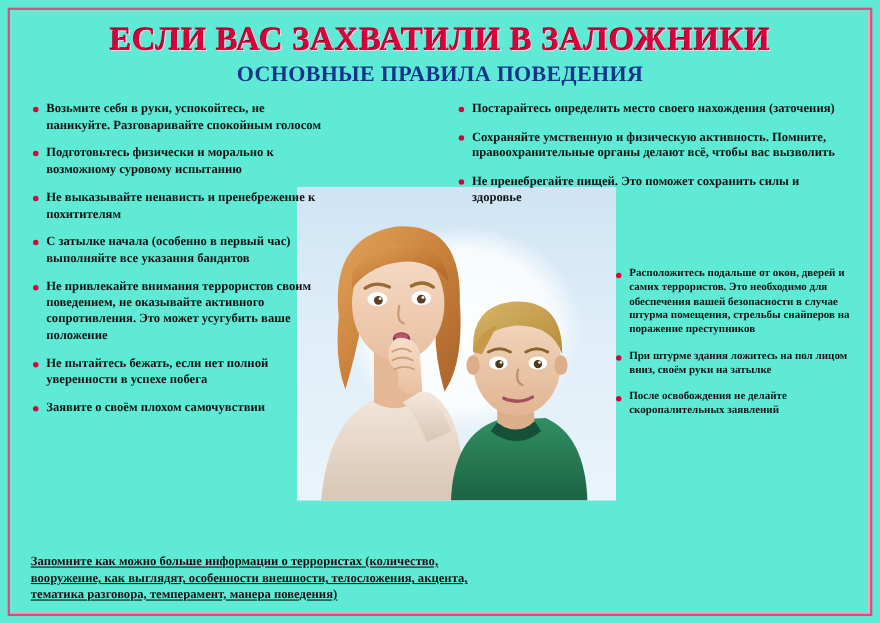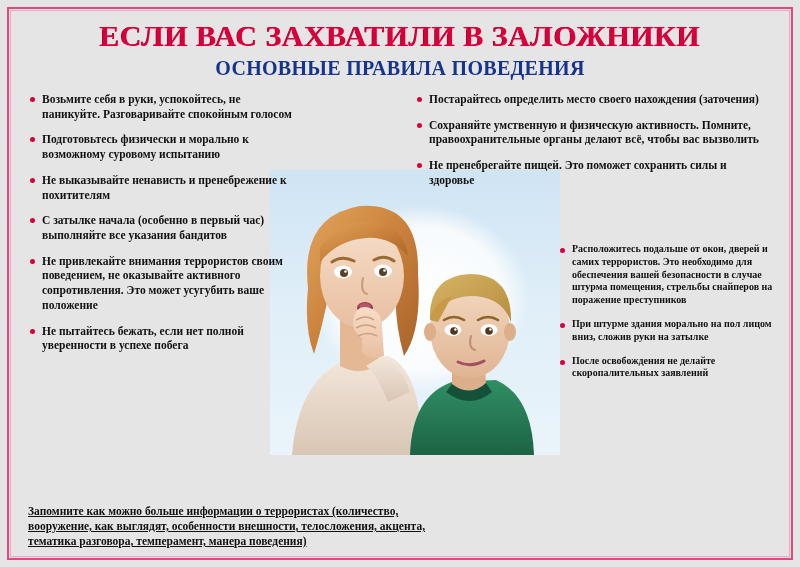--- a/index.html
+++ b/index.html
@@ -10,21 +10,21 @@
     width: 800px;
     height: 567px;
     background: #ffffff;
     font-family: "Liberation Serif", serif;
   }
   .poster {
     position: relative;
     width: 800px;
     height: 567px;
     box-sizing: border-box;
-    background: #e5e5e5;
+    background: #5eead4;
     overflow: hidden;
   }
   .border-frame {
     position: absolute;
     left: 7px;
     top: 7px;
     right: 7px;
     bottom: 7px;
     border: 2px solid #e8447f;
     box-sizing: border-box;
@@ -250,29 +250,30 @@
     </svg>
   </div>
 
   <div class="col col-left">
     <div class="bullet-item">Возьмите себя в руки, успокойтесь, не паникуйте. Разговаривайте спокойным голосом</div>
     <div class="bullet-item">Подготовьтесь физически и морально к возможному суровому испытанию</div>
     <div class="bullet-item">Не выказывайте ненависть и пренебрежение к похитителям</div>
     <div class="bullet-item">С затылке начала (особенно в первый час) выполняйте все указания бандитов</div>
     <div class="bullet-item">Не привлекайте внимания террористов своим поведением, не оказывайте активного сопротивления. Это может усугубить ваше положение</div>
     <div class="bullet-item">Не пытайтесь бежать, если нет полной уверенности в успехе побега</div>
+    <div class="bullet-item">Заявите о своём плохом самочувствии</div>
   </div>
 
   <div class="col col-right-top">
     <div class="bullet-item">Постарайтесь определить место своего нахождения (заточения)</div>
     <div class="bullet-item">Сохраняйте умственную и физическую активность. Помните, правоохранительные органы делают всё, чтобы вас вызволить</div>
     <div class="bullet-item">Не пренебрегайте пищей. Это поможет сохранить силы и здоровье</div>
   </div>
 
   <div class="col col-right-bottom">
     <div class="bullet-item">Расположитесь подальше от окон, дверей и самих террористов. Это необходимо для обеспечения вашей безопасности в случае штурма помещения, стрельбы снайперов на поражение преступников</div>
-    <div class="bullet-item">При штурме здания морально на пол лицом вниз, сложив руки на затылке</div>
+    <div class="bullet-item">При штурме здания ложитесь на пол лицом вниз, своём руки на затылке</div>
     <div class="bullet-item">После освобождения не делайте скоропалительных заявлений</div>
   </div>
 
   <div class="footer-note">Запомните как можно больше информации о террористах (количество, вооружение, как выглядят, особенности внешности, телосложения, акцента, тематика разговора, темперамент, манера поведения)</div>
 
 </div>
 
 </body></html>

